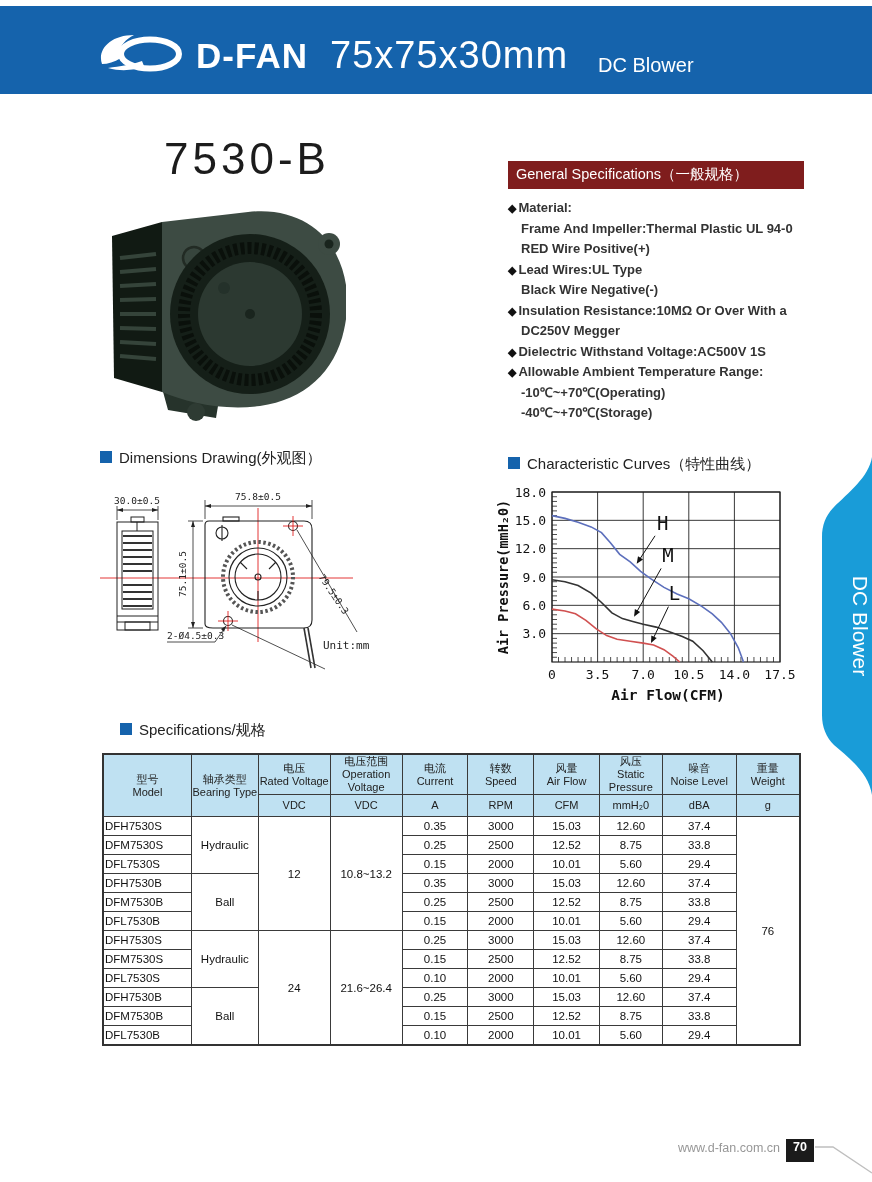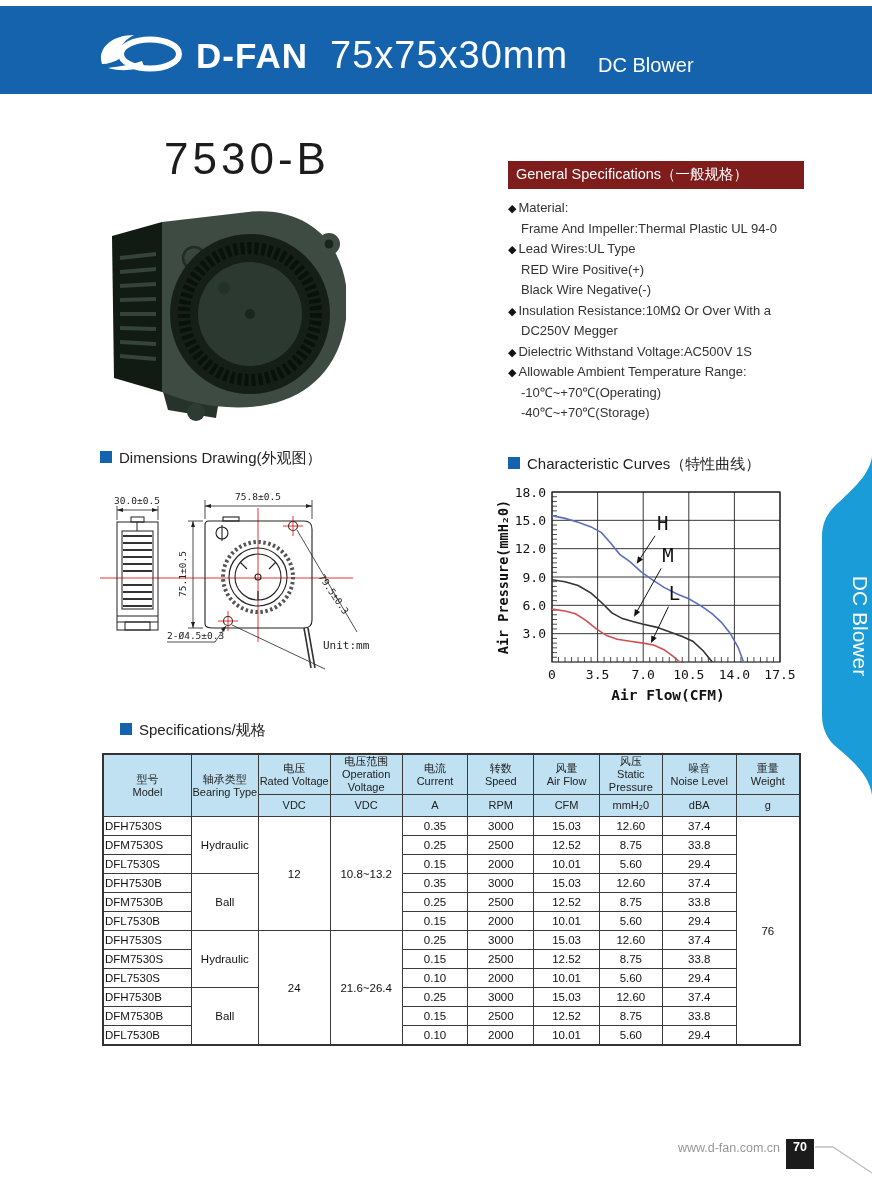--- a/index.html
+++ b/index.html
@@ -11,21 +11,21 @@
   .size-text{position:absolute;left:330px;top:28px;color:#fff;font-size:38px;font-weight:normal;letter-spacing:1px;}
   .type-text{position:absolute;left:598px;top:48px;color:#fff;font-size:20px;}
   .logo-svg{position:absolute;left:98px;top:22px;}
   
   .model-title{position:absolute;left:164px;top:134px;font-size:44px;color:#1c1c1c;letter-spacing:4px;}
   .photo-svg{position:absolute;left:98px;top:192px;}
   
   .gs{position:absolute;left:508px;top:161px;width:296px;}
   .gs-bar{background:#7f1d1d;color:#fff;font-size:14.5px;padding:4px 0 5px 8px;}
   .gs-list{margin-top:9px;color:#333;font-size:13px;line-height:20.5px;}
-  .gs-line{white-space:nowrap;}
+  .gs-line{white-space:nowrap;font-weight:bold;}
   .gs-line .blt{font-size:11px;margin-right:2px;color:#111;}
   .gs-line.indent{padding-left:13px;}
   
   .sec-head{position:absolute;font-size:15px;color:#222;}
   .sec-head .sq{display:inline-block;width:12px;height:12px;background:#1563ac;margin-right:7px;}
   .sh-dim{left:100px;top:449px;}
   .sh-cur{left:508px;top:449px;margin-top:6px;}
   .sh-spec{left:100px;top:721px;padding-left:20px;}
   
   .dim-svg{position:absolute;left:95px;top:476px;}
@@ -37,21 +37,21 @@
   .spec-table{position:absolute;left:102px;top:753px;border-collapse:collapse;table-layout:fixed;
               width:699px;border:2px solid #333;}
   .spec-table th,.spec-table td{border:1px solid #3a3a3a;padding:0;}
   .spec-table thead th{background:#bfe1f2;font-weight:normal;font-size:11px;line-height:13px;color:#222;}
   .spec-table thead tr.r1 th{height:39px;}
   .spec-table thead tr.r2 th{height:21px;}
   .spec-table tbody td{font-size:11.5px;height:18px;text-align:center;color:#111;}
   .spec-table tbody td.model{text-align:left;padding-left:1px;}
   
   .site-text{position:absolute;left:640px;top:1141px;width:140px;text-align:right;color:#979797;font-size:12.5px;}
-  .page-box{position:absolute;left:786px;top:1139px;width:28px;height:30px;background:#1b1b1b;color:#fff;
+  .page-box{position:absolute;left:786px;top:1139px;width:28px;height:23px;background:#1b1b1b;color:#fff;
             font-size:12.5px;font-weight:bold;text-align:center;line-height:17px;}
   .corner-line{position:absolute;left:815px;top:1140px;}
 </style>
 </head>
 <body>
 
 <div class="page">
 
   <div class="header-bar">
     <svg class="logo-svg" width="92" height="50" viewBox="0 0 92 50">
@@ -89,22 +89,22 @@
     <circle cx="152" cy="122" r="52" fill="#2c3931"></circle>
     <circle cx="126" cy="96" r="6" fill="#24312a"></circle>
     <circle cx="152" cy="122" r="5" fill="#1a251e"></circle>
   </svg>
 
   <div class="gs">
     <div class="gs-bar">General Specifications（一般规格）</div>
     <div class="gs-list" id="gs-list">
         <div class="gs-line"><span class="blt">◆</span><span>Material:</span></div>
         <div class="gs-line indent"><span>Frame And Impeller:Thermal Plastic UL 94-0</span></div>
+        <div class="gs-line indent"><span>RED Wire Positive(+)</span></div>
         <div class="gs-line"><span class="blt">◆</span><span>Lead Wires:UL Type</span></div>
-        <div class="gs-line indent"><span>RED Wire Positive(+)</span></div>
         <div class="gs-line indent"><span>Black Wire Negative(-)</span></div>
         <div class="gs-line"><span class="blt">◆</span><span>Insulation Resistance:10MΩ Or Over With a</span></div>
         <div class="gs-line indent"><span>DC250V Megger</span></div>
         <div class="gs-line"><span class="blt">◆</span><span>Dielectric Withstand Voltage:AC500V 1S</span></div>
         <div class="gs-line"><span class="blt">◆</span><span>Allowable Ambient Temperature Range:</span></div>
         <div class="gs-line indent"><span>-10℃~+70℃(Operating)</span></div>
         <div class="gs-line indent"><span>-40℃~+70℃(Storage)</span></div>
       </div>
   </div>
 

